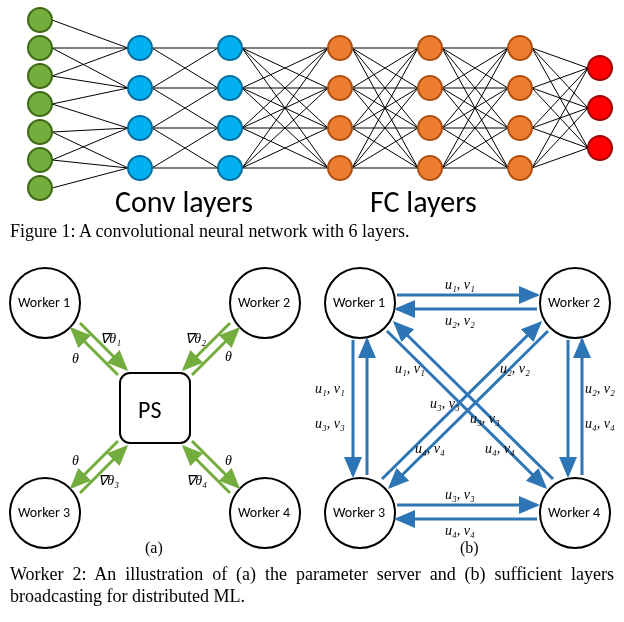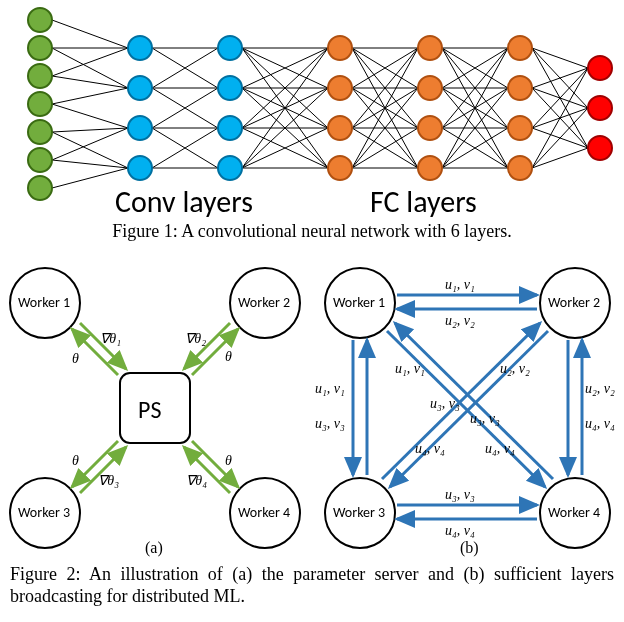--- a/index.html
+++ b/index.html
@@ -160,21 +160,21 @@
   <g stroke="#a00000" stroke-width="2" fill="#ff0000">
     <circle cx="600" cy="68" r="12"></circle>
         <circle cx="600" cy="108" r="12"></circle>
         <circle cx="600" cy="148" r="12"></circle>
   </g>
 
   <text x="115" y="212" class="layerlbl">Conv layers</text>
   <text x="370" y="212" class="layerlbl">FC layers</text>
 </svg>
 
-<div class="caption" style="text-align:center">
+<div class="caption" style="text-align:left">
   <span>Figure 1:</span><span> A convolutional neural network with 6 layers.</span>
 </div>
 
 <svg width="624" height="320">
   <defs>
     <marker id="ag" markerWidth="8" markerHeight="8" refX="6" refY="3" orient="auto">
       <path d="M0,0 L7,3 L0,6 Z" fill="#72ad3d"></path>
     </marker>
     <marker id="ab" markerWidth="8" markerHeight="8" refX="6" refY="3" orient="auto">
       <path d="M0,0 L7,3 L0,6 Z" fill="#2e75b6"></path>
@@ -267,16 +267,16 @@
     <text x="115" y="165" class="edgelbl">u₃, v₃</text>
     <text x="155" y="180" class="edgelbl">u₃, v₃</text>
     <text x="100" y="210" class="edgelbl">u₄, v₄</text>
     <text x="170" y="210" class="edgelbl">u₄, v₄</text>
 
     <text x="145" y="310" class="sublbl">(b)</text>
   </g>
 </svg>
 
 <div class="caption" style="text-align:justify">
-  <span>Figure 2:</span><span> An illustration of (a) the parameter server and (b) sufficient layers broadcasting for distributed ML.</span>
+  <span>Worker 2:</span><span> An illustration of (a) the parameter server and (b) sufficient layers broadcasting for distributed ML.</span>
 </div>
 
 </div>
 
 </body></html>

